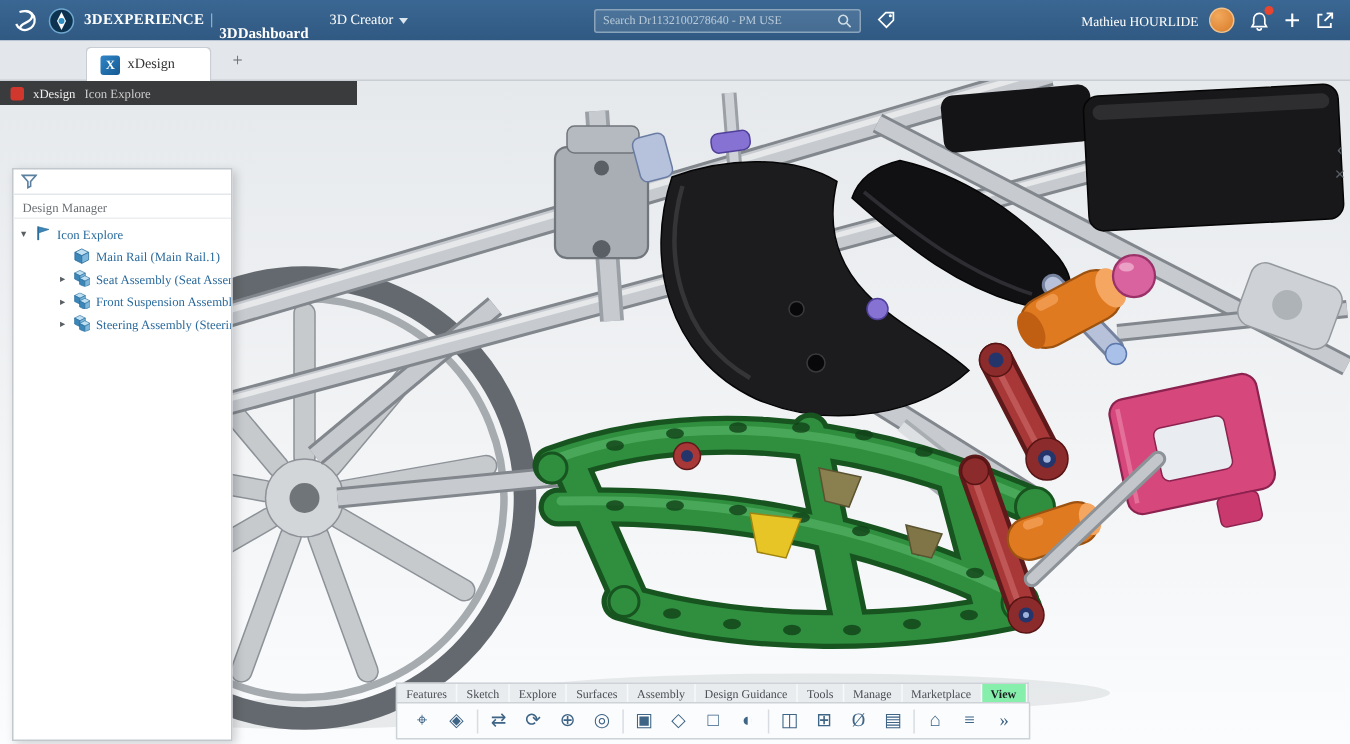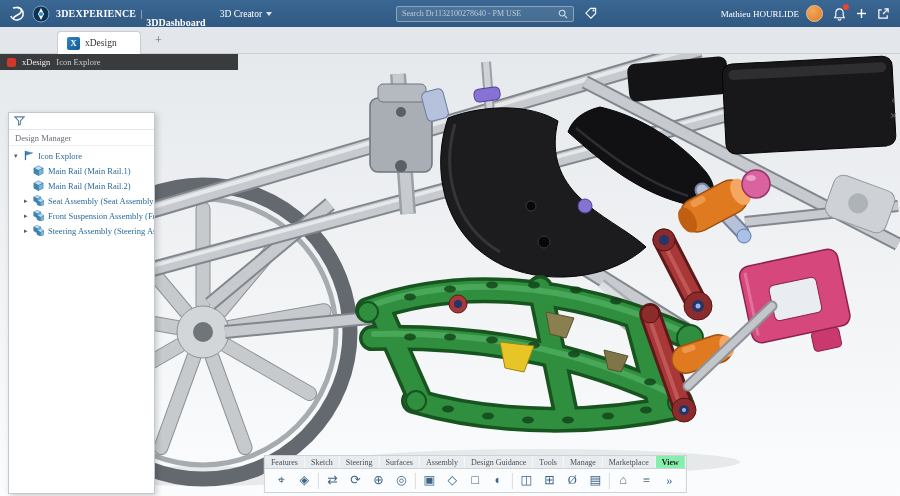--- a/index.html
+++ b/index.html
@@ -40,21 +40,21 @@
   .bc-icon{width:9px;height:9px;border-radius:2px;background:#d1372c;flex:none;}
   .bc-app{font-size:8.5px;color:#f0f0f0;}
   .bc-doc{font-size:8.5px;color:#cccccc;}
 
   
   .tree-panel{position:absolute;left:8px;top:16px;width:147px;height:382px;background:#fff;border:1px solid #c2c8ce;box-shadow:2px 2px 6px rgba(0,0,0,.18);z-index:5;display:flex;flex-direction:column;margin-top:42px;}
   .panel-toolbar{height:17px;border-bottom:1px solid #e4e7ea;display:flex;align-items:center;padding:0 5px;flex:none;}
   .panel-title{font-size:8.5px;color:#6b7075;padding:3px 6px 2px;border-bottom:1px solid #eceef0;flex:none;}
   .tree{flex:1;overflow:hidden;padding-top:2px;}
   .tree-row{display:flex;align-items:center;height:15px;padding-left:5px;font-size:8.5px;color:#2a6a9c;white-space:nowrap;cursor:default;}
-  .tree-row.child{padding-left:15px;}
+  .tree-row.child{padding-left:31px;}
   .expander{width:9px;font-size:7px;color:#5a5f64;flex:none;}
   .node-icon{width:13px;flex:none;display:flex;align-items:center;}
   .tree-label{margin-left:2px;overflow:hidden;}
 
   
   .edge-controls{position:absolute;right:3px;top:40px;z-index:5;display:flex;flex-direction:column;align-items:center;gap:7px;color:#5a6168;}
   .edge-collapse{font-size:13px;line-height:10px;}
   .edge-close{font-size:9px;}
 
   
@@ -401,29 +401,20 @@
         </div>
         <div id="tree-items">
             <div class="tree-row child">
               <span class="expander"></span>
               <span class="node-icon">
                 <svg viewBox="0 0 12 12" width="11" height="11">
                   <use href="#sym-part"></use>
                 </svg>
               </span>
               <span class="tree-label">Main Rail (Main Rail.1)</span>
-            </div>
-            <div class="tree-row child">
-              <span class="expander"></span>
-              <span class="node-icon">
-                <svg viewBox="0 0 12 12" width="11" height="11">
-                  <use href="#sym-part"></use>
-                </svg>
-              </span>
-              <span class="tree-label">Main Rail (Main Rail.2)</span>
             </div>
             <div class="tree-row child">
               <span class="expander">▸</span>
               <span class="node-icon">
                 <svg viewBox="0 0 12 12" width="11" height="11">
                   <use href="#sym-assembly"></use>
                 </svg>
               </span>
               <span class="tree-label">Seat Assembly (Seat Assembly.1)</span>
             </div>
@@ -451,21 +442,21 @@
 
     <div class="edge-controls">
       <span class="edge-collapse">‹</span>
       <span class="edge-close">✕</span>
     </div>
 
     <div class="ribbon">
       <div class="ribbon-tabs" id="ribbon-tabs">
           <div class="ribbon-tab">Features</div>
           <div class="ribbon-tab">Sketch</div>
-          <div class="ribbon-tab">Steering</div>
+          <div class="ribbon-tab">Explore</div>
           <div class="ribbon-tab">Surfaces</div>
           <div class="ribbon-tab">Assembly</div>
           <div class="ribbon-tab">Design Guidance</div>
           <div class="ribbon-tab">Tools</div>
           <div class="ribbon-tab">Manage</div>
           <div class="ribbon-tab">Marketplace</div>
           <div class="ribbon-tab active">View</div>
         </div>
       <div class="ribbon-icons" id="ribbon-icons">
           <div class="ribbon-icon">⌖</div>

